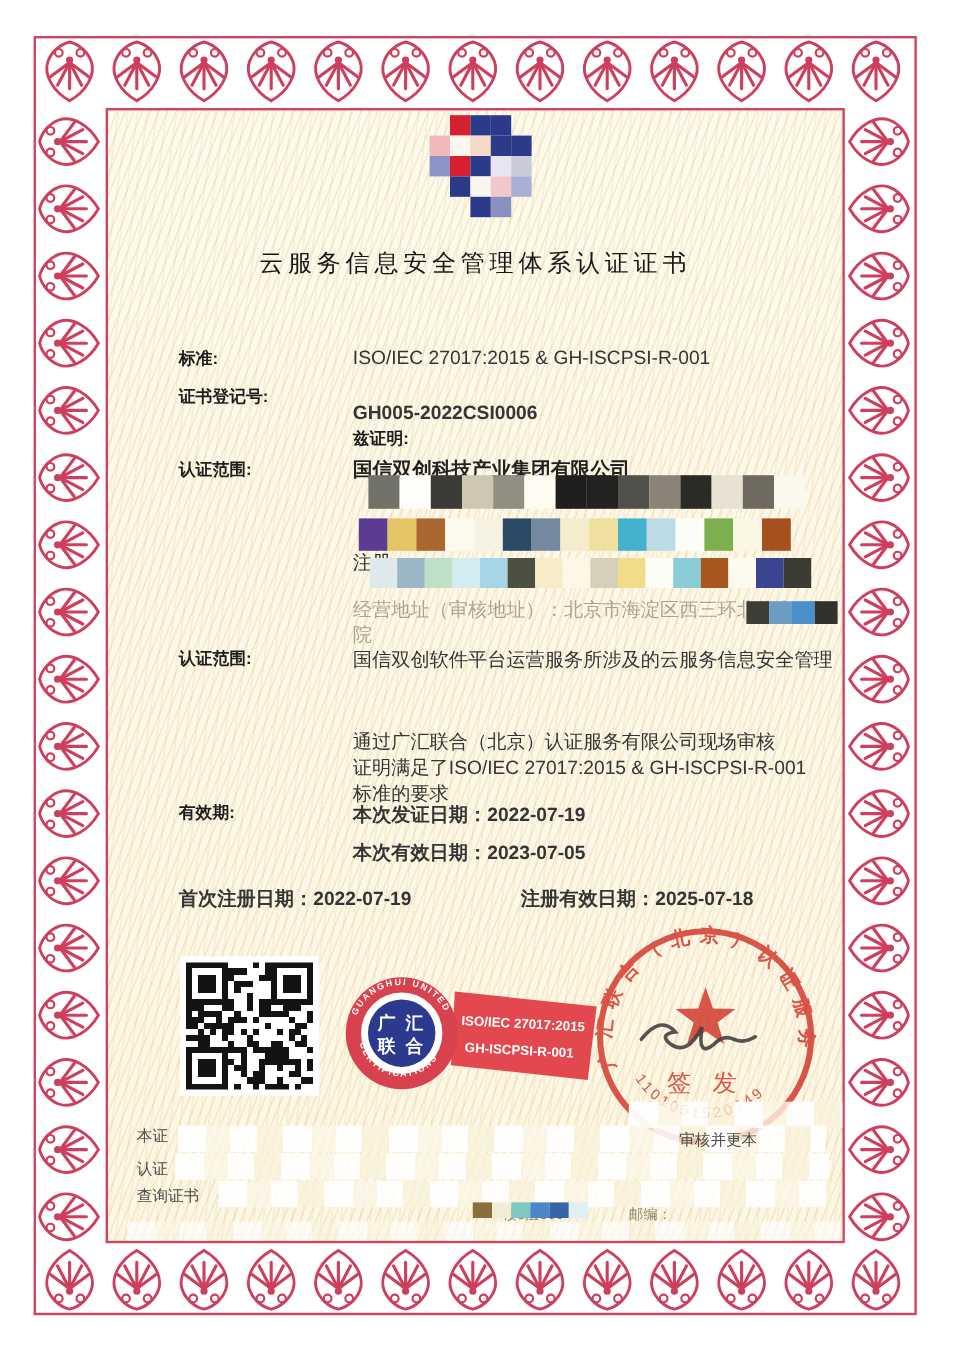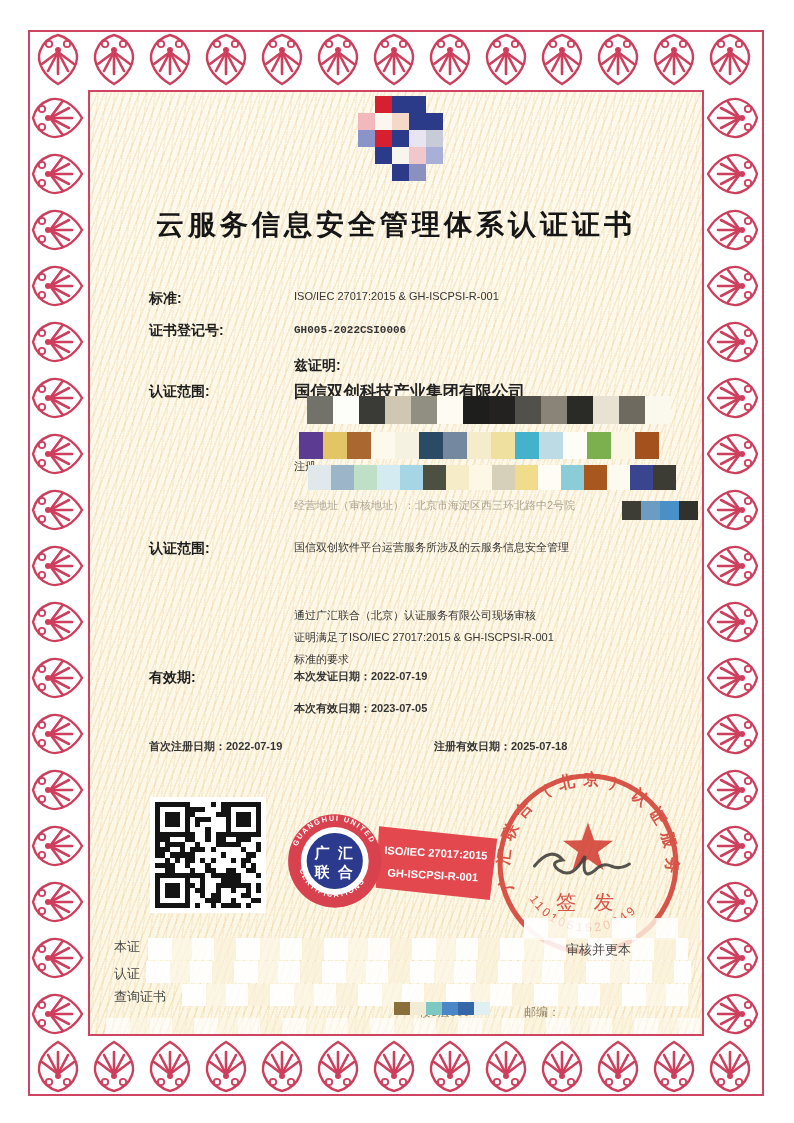--- a/index.html
+++ b/index.html
@@ -24,24 +24,24 @@
   
   .inner { position:absolute; left:58px; top:58px; right:58px; bottom:58px;
            border:2px solid #cf4460;
            background:
              repeating-linear-gradient(112deg, rgba(224,176,96,.20) 0 1.5px, rgba(255,255,255,0) 1.5px 6.5px),
              repeating-linear-gradient(98deg,  rgba(224,176,96,.14) 0 1.5px, rgba(255,255,255,0) 1.5px 8px),
              linear-gradient(#fdf9ec,#fcf6e4);
            overflow:hidden; }
 
   .abs { position:absolute; }
-  .title { left:0; right:0; top:114px; text-align:center; font-size:28px; font-weight:bold;
+  .title { left:0; right:0; top:114px; text-align:center; font-size:20px; font-weight:normal;
            color:#161616; letter-spacing:4px; }
   .lbl { font-weight:bold; color:#1d1d1d; font-size:14px; }
-  .val { color:#353535; font-size:11px; }
+  .val { color:#353535; font-size:16px; }
   .bold { font-weight:bold; }
   .faded { opacity:.55; color:#6b6253; }
 
   .mosaic-row { display:flex; }
   .mosaic-cell { flex:none; }
   .logo { left:268px; top:4px; }
 
   .qr { left:60px; top:705px; background:#fff; padding:5px; }
   .qr svg { width:106px; height:106px; display:block; }
 
@@ -318,21 +318,21 @@
             <div class="mosaic-cell" style="width: 17px; height: 17px; background: transparent;"></div>
           </div>
         </div>
 
       <div class="abs title">云服务信息安全管理体系认证证书</div>
 
       <div class="abs lbl" style="left:59px; top:198px;">标准:</div>
       <div class="abs val" style="left:204px; top:198px;">ISO/IEC 27017:2015 &amp; GH-ISCPSI-R-001</div>
 
       <div class="abs lbl" style="left:59px; top:230px;">证书登记号:</div>
-      <div class="abs val bold" style="left:204px; top:232px;font-family:Liberation Mono, monospace;">GH005-2022CSI0006</div>
+      <div class="abs val bold" style="left:204px; top:244px;">GH005-2022CSI0006</div>
 
       <div class="abs lbl" style="left:204px; top:265px;">兹证明:</div>
 
       <div class="abs lbl" style="left:59px; top:291px;">认证范围:</div>
       <div class="abs val bold" style="left:204px; top:289px; font-size:16.5px; color:#222;">国信双创科技产业集团有限公司</div>
 
       <div class="abs" style="left:217px; top:304px;">
           <div class="mosaic-row">
             <div class="mosaic-cell" style="width: 26px; height: 28px; background: rgb(114, 114, 106);"></div>
             <div class="mosaic-cell" style="width: 26px; height: 28px; background: rgb(253, 253, 249);"></div>

